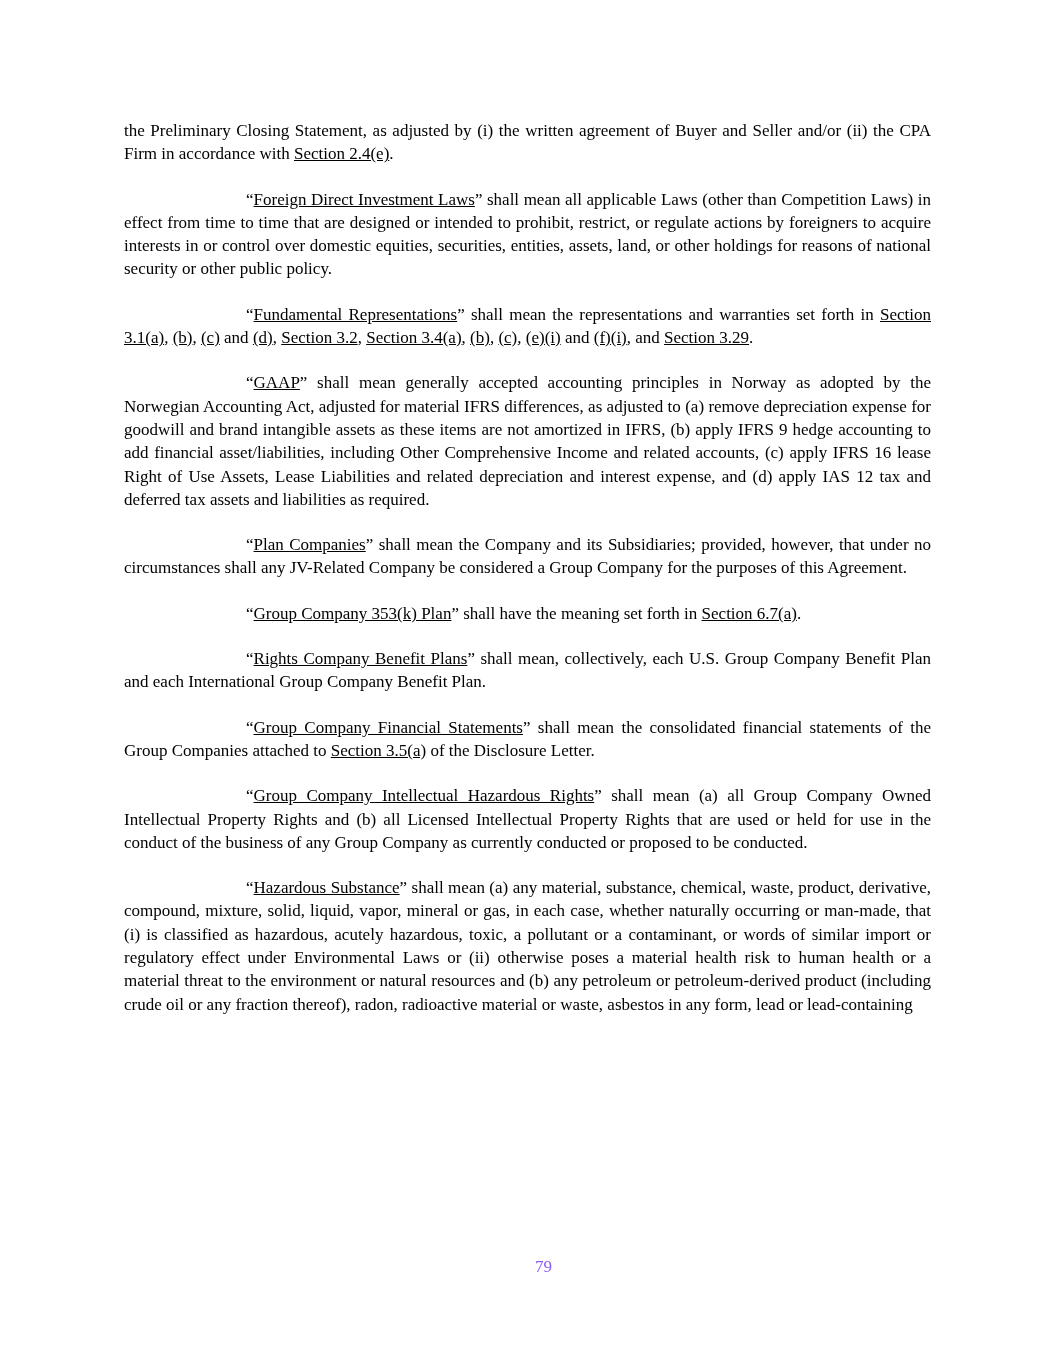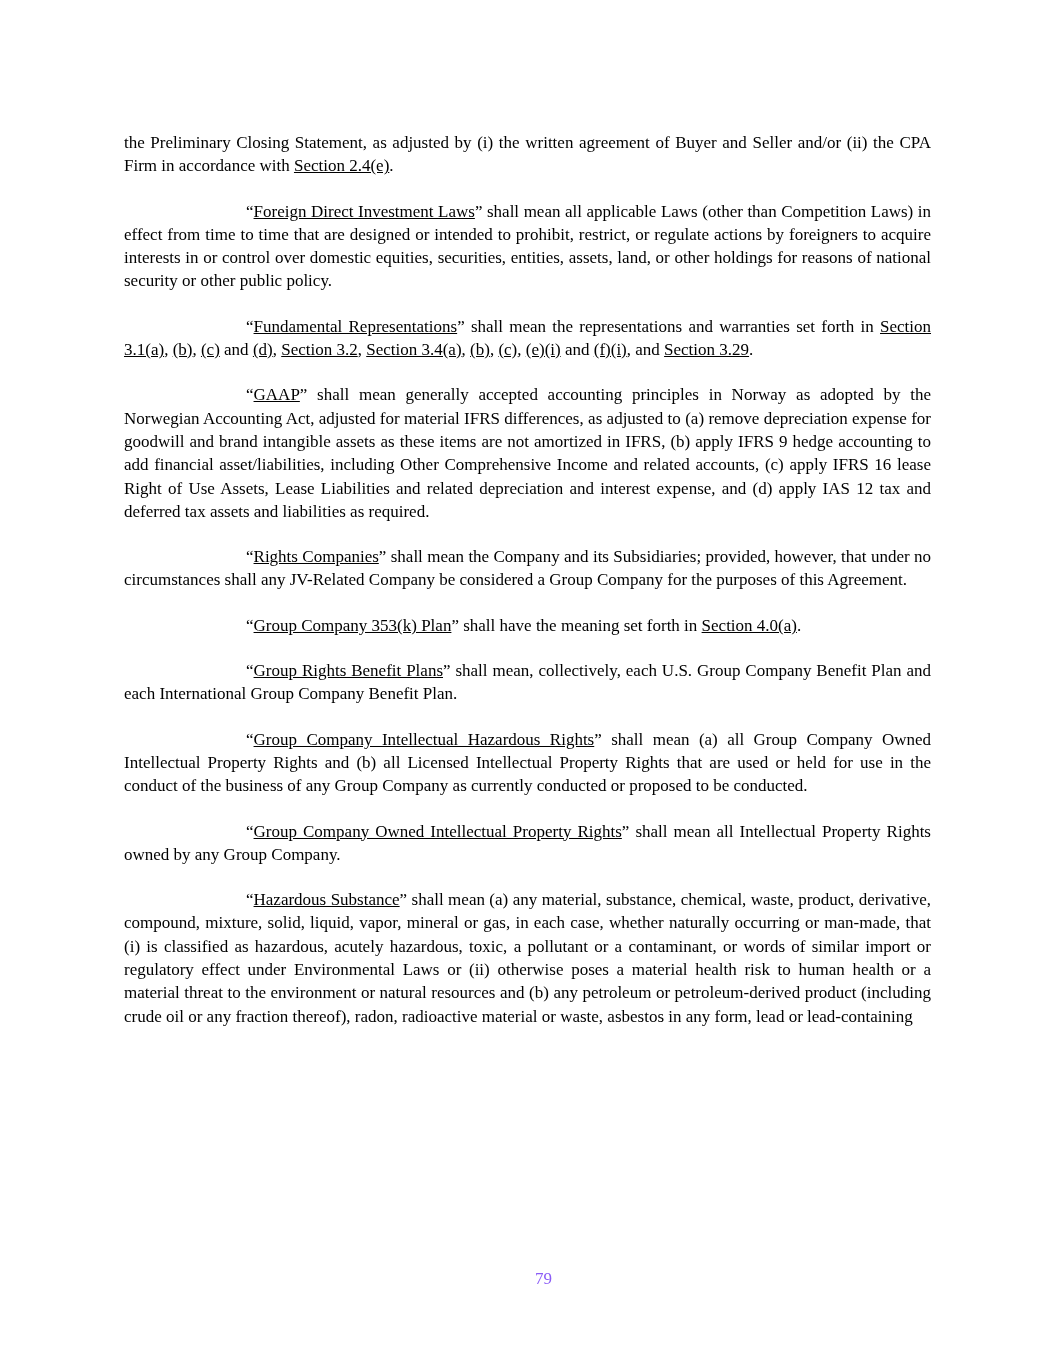--- a/index.html
+++ b/index.html
@@ -7,21 +7,20 @@
   body {
     width: 1055px; height: 1365px;
     background: #ffffff;
     font-family: "Liberation Serif", serif;
     position: relative;
   }
   .page {
     position: absolute; inset: 0;
     background: #ffffff; color: #000000;
     overflow: hidden;
-    margin-top: 12px;
   }
   .content {
     position: absolute;
     left: 124px; top: 119px; width: 807px;
   }
   p.para {
     margin: 0 0 22px 0;
     font-size: 17px;
     line-height: 23.3px;
     text-align: justify;
@@ -38,21 +37,21 @@
 </style>
 </head>
 <body>
 
 <div class="page">
   <div class="content">
       <p class="para"><span class="">the Preliminary Closing Statement, as adjusted by (i) the written agreement of Buyer and Seller and/or (ii) the CPA Firm in accordance with </span><span class="u">Section 2.4(e)</span><span class="">.</span></p>
       <p class="para indent"><span class="">“</span><span class="u">Foreign Direct Investment Laws</span><span class="">” shall mean all applicable Laws (other than Competition Laws) in effect from time to time that are designed or intended to prohibit, restrict, or regulate actions by foreigners to acquire interests in or control over domestic equities, securities, entities, assets, land, or other holdings for reasons of national security or other public policy.</span></p>
       <p class="para indent"><span class="">“</span><span class="u">Fundamental Representations</span><span class="">” shall mean the representations and warranties set forth in </span><span class="u">Section 3.1(a)</span><span class="">, </span><span class="u">(b)</span><span class="">, </span><span class="u">(c)</span><span class=""> and </span><span class="u">(d)</span><span class="">, </span><span class="u">Section 3.2</span><span class="">, </span><span class="u">Section 3.4(a)</span><span class="">, </span><span class="u">(b)</span><span class="">, </span><span class="u">(c)</span><span class="">, </span><span class="u">(e)(i)</span><span class=""> and </span><span class="u">(f)(i)</span><span class="">, and </span><span class="u">Section 3.29</span><span class="">.</span></p>
       <p class="para indent"><span class="">“</span><span class="u">GAAP</span><span class="">” shall mean generally accepted accounting principles in Norway as adopted by the Norwegian Accounting Act, adjusted for material IFRS differences, as adjusted to (a) remove depreciation expense for goodwill and brand intangible assets as these items are not amortized in IFRS, (b) apply IFRS 9 hedge accounting to add financial asset/liabilities, including Other Comprehensive Income and related accounts, (c) apply IFRS 16 lease Right of Use Assets, Lease Liabilities and related depreciation and interest expense, and (d) apply IAS 12 tax and deferred tax assets and liabilities as required.</span></p>
-      <p class="para indent"><span class="">“</span><span class="u">Rights Companies</span><span class="">” shall mean the Company and its Subsidiaries; provided, however, that under no circumstances shall any JV-Related Company be considered a Group Company for the purposes of this Agreement.</span></p>
-      <p class="para indent"><span class="">“</span><span class="u">Group Company 353(k) Plan</span><span class="">” shall have the meaning set forth in </span><span class="u">Section 4.0(a)</span><span class="">.</span></p>
-      <p class="para indent"><span class="">“</span><span class="u">Group Rights Benefit Plans</span><span class="">” shall mean, collectively, each U.S. Group Company Benefit Plan and each International Group Company Benefit Plan.</span></p>
+      <p class="para indent"><span class="">“</span><span class="u">Plan Companies</span><span class="">” shall mean the Company and its Subsidiaries; provided, however, that under no circumstances shall any JV-Related Company be considered a Group Company for the purposes of this Agreement.</span></p>
+      <p class="para indent"><span class="">“</span><span class="u">Group Company 353(k) Plan</span><span class="">” shall have the meaning set forth in </span><span class="u">Section 6.7(a)</span><span class="">.</span></p>
+      <p class="para indent"><span class="">“</span><span class="u">Rights Company Benefit Plans</span><span class="">” shall mean, collectively, each U.S. Group Company Benefit Plan and each International Group Company Benefit Plan.</span></p>
+      <p class="para indent"><span class="">“</span><span class="u">Group Company Financial Statements</span><span class="">” shall mean the consolidated financial statements of the Group Companies attached to </span><span class="u">Section 3.5(a)</span><span class=""> of the Disclosure Letter.</span></p>
       <p class="para indent"><span class="">“</span><span class="u">Group Company Intellectual Hazardous Rights</span><span class="">” shall mean (a) all Group Company Owned Intellectual Property Rights and (b) all Licensed Intellectual Property Rights that are used or held for use in the conduct of the business of any Group Company as currently conducted or proposed to be conducted.</span></p>
-      <p class="para indent"><span class="">“</span><span class="u">Group Company Owned Intellectual Property Rights</span><span class="">” shall mean all Intellectual Property Rights owned by any Group Company.</span></p>
       <p class="para indent"><span class="">“</span><span class="u">Hazardous Substance</span><span class="">” shall mean (a) any material, substance, chemical, waste, product, derivative, compound, mixture, solid, liquid, vapor, mineral or gas, in each case, whether naturally occurring or man-made, that (i) is classified as hazardous, acutely hazardous, toxic, a pollutant or a contaminant, or words of similar import or regulatory effect under Environmental Laws or (ii) otherwise poses a material health risk to human health or a material threat to the environment or natural resources and (b) any petroleum or petroleum-derived product (including crude oil or any fraction thereof), radon, radioactive material or waste, asbestos in any form, lead or lead-containing</span></p>
     </div>
   <div class="footer">79</div>
 </div>
 
 </body></html>

